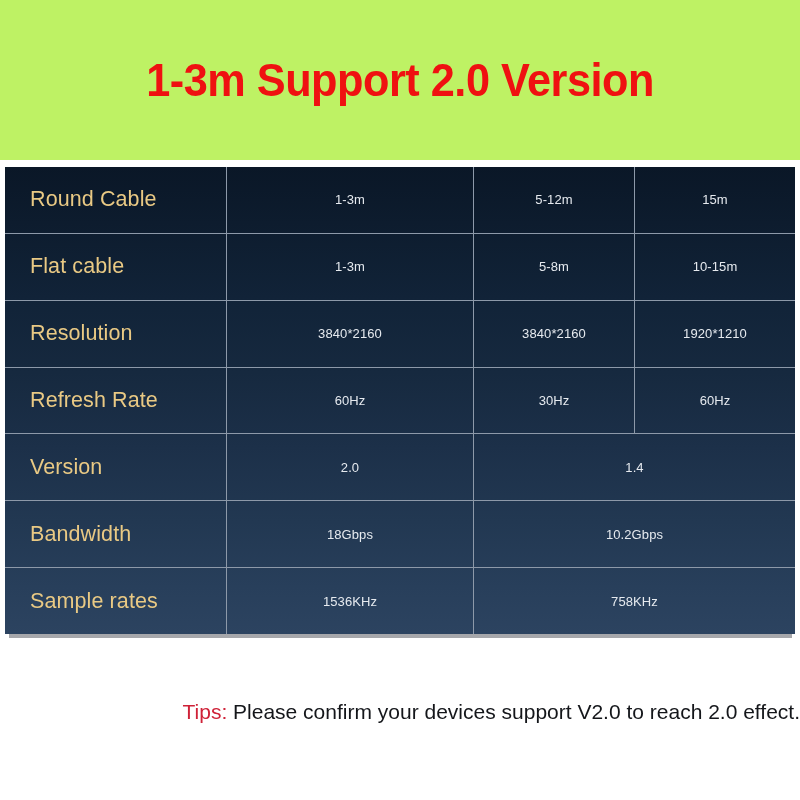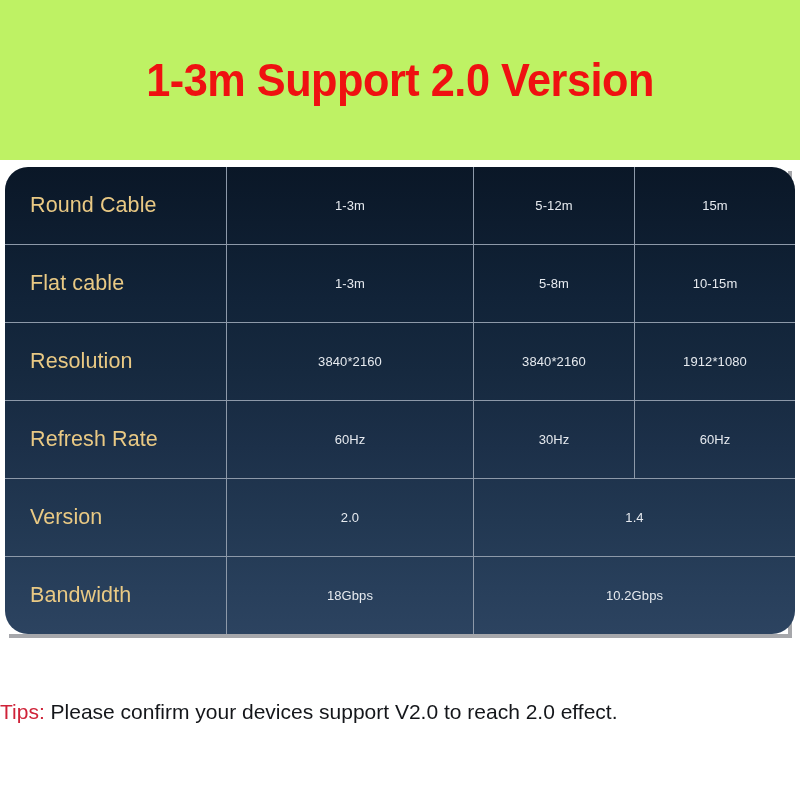--- a/index.html
+++ b/index.html
@@ -54,21 +54,20 @@
     table-layout: fixed;
     background: linear-gradient(to bottom,
                 #0a1727 0%,
                 #0d1c2e 12%,
                 #112338 28%,
                 #16293f 44%,
                 #1c3049 60%,
                 #223852 76%,
                 #283f5b 90%,
                 #2c4360 100%);
-    border-radius: 23px;
   }
   .spec-table td {
     border: 1px solid #8d99a9;
     padding: 0;
     vertical-align: middle;
     height: 51.8px;
   }
   .spec-table tr td:first-child { border-left: none; }
   .spec-table tr:first-child td { border-top: none; }
   .spec-table tr:last-child td { border-bottom: none; }
@@ -92,21 +91,21 @@
   }
   .col-b { width: 246px; }
   .col-c { width: 160px; }
 
   
   .tips-row {
     position: absolute;
     left: 0;
     top: 700px;
     width: 800px;
-    text-align: left;
+    text-align: right;
     font-size: 21px;
     color: #14161a;
     white-space: nowrap;
   }
   .tips-label {
     color: #cf2238;
   }
 </style>
 </head>
 <body>
@@ -127,38 +126,43 @@
         <tr>
           <td class="label-cell">Flat cable</td>
           <td class="value-cell col-b">1-3m</td>
           <td class="value-cell col-c">5-8m</td>
           <td class="value-cell col-c">10-15m</td>
         </tr>
         <tr>
           <td class="label-cell">Resolution</td>
           <td class="value-cell col-b">3840*2160</td>
           <td class="value-cell col-c">3840*2160</td>
-          <td class="value-cell col-c">1912*1080</td>
+          <td class="value-cell col-c">1920*1210</td>
         </tr>
         <tr>
           <td class="label-cell">Refresh Rate</td>
           <td class="value-cell col-b">60Hz</td>
           <td class="value-cell col-c">30Hz</td>
           <td class="value-cell col-c">60Hz</td>
         </tr>
         <tr>
           <td class="label-cell">Version</td>
           <td class="value-cell col-b">2.0</td>
           <td class="value-cell " colspan="2">1.4</td>
         </tr>
         <tr>
           <td class="label-cell">Bandwidth</td>
           <td class="value-cell col-b">18Gbps</td>
           <td class="value-cell " colspan="2">10.2Gbps</td>
         </tr>
+        <tr>
+          <td class="label-cell">Sample rates</td>
+          <td class="value-cell col-b">1536KHz</td>
+          <td class="value-cell " colspan="2">758KHz</td>
+        </tr>
       </tbody>
   </table>
 </div>
 
 <div class="tips-row">
   <span class="tips-label">Tips:</span>
   <span>Please confirm your devices support V2.0 to reach 2.0 effect.</span>
 </div>
 
 </body></html>

